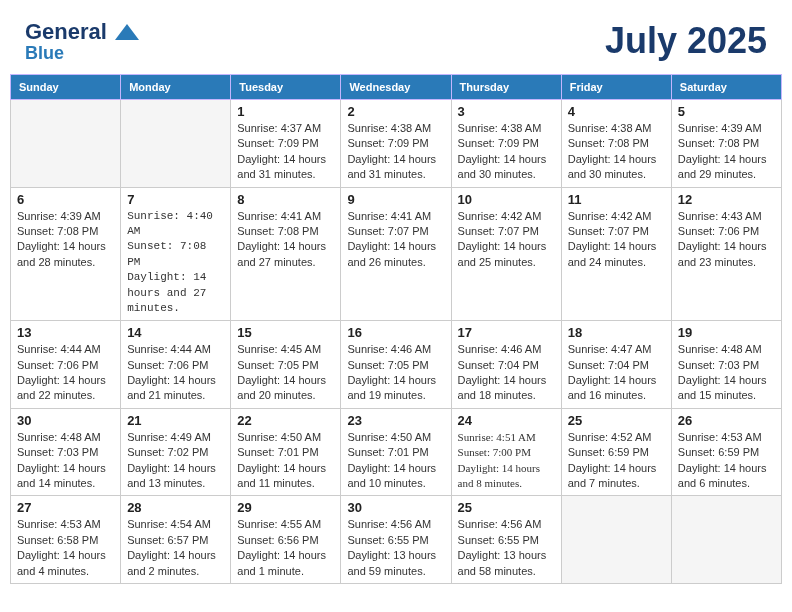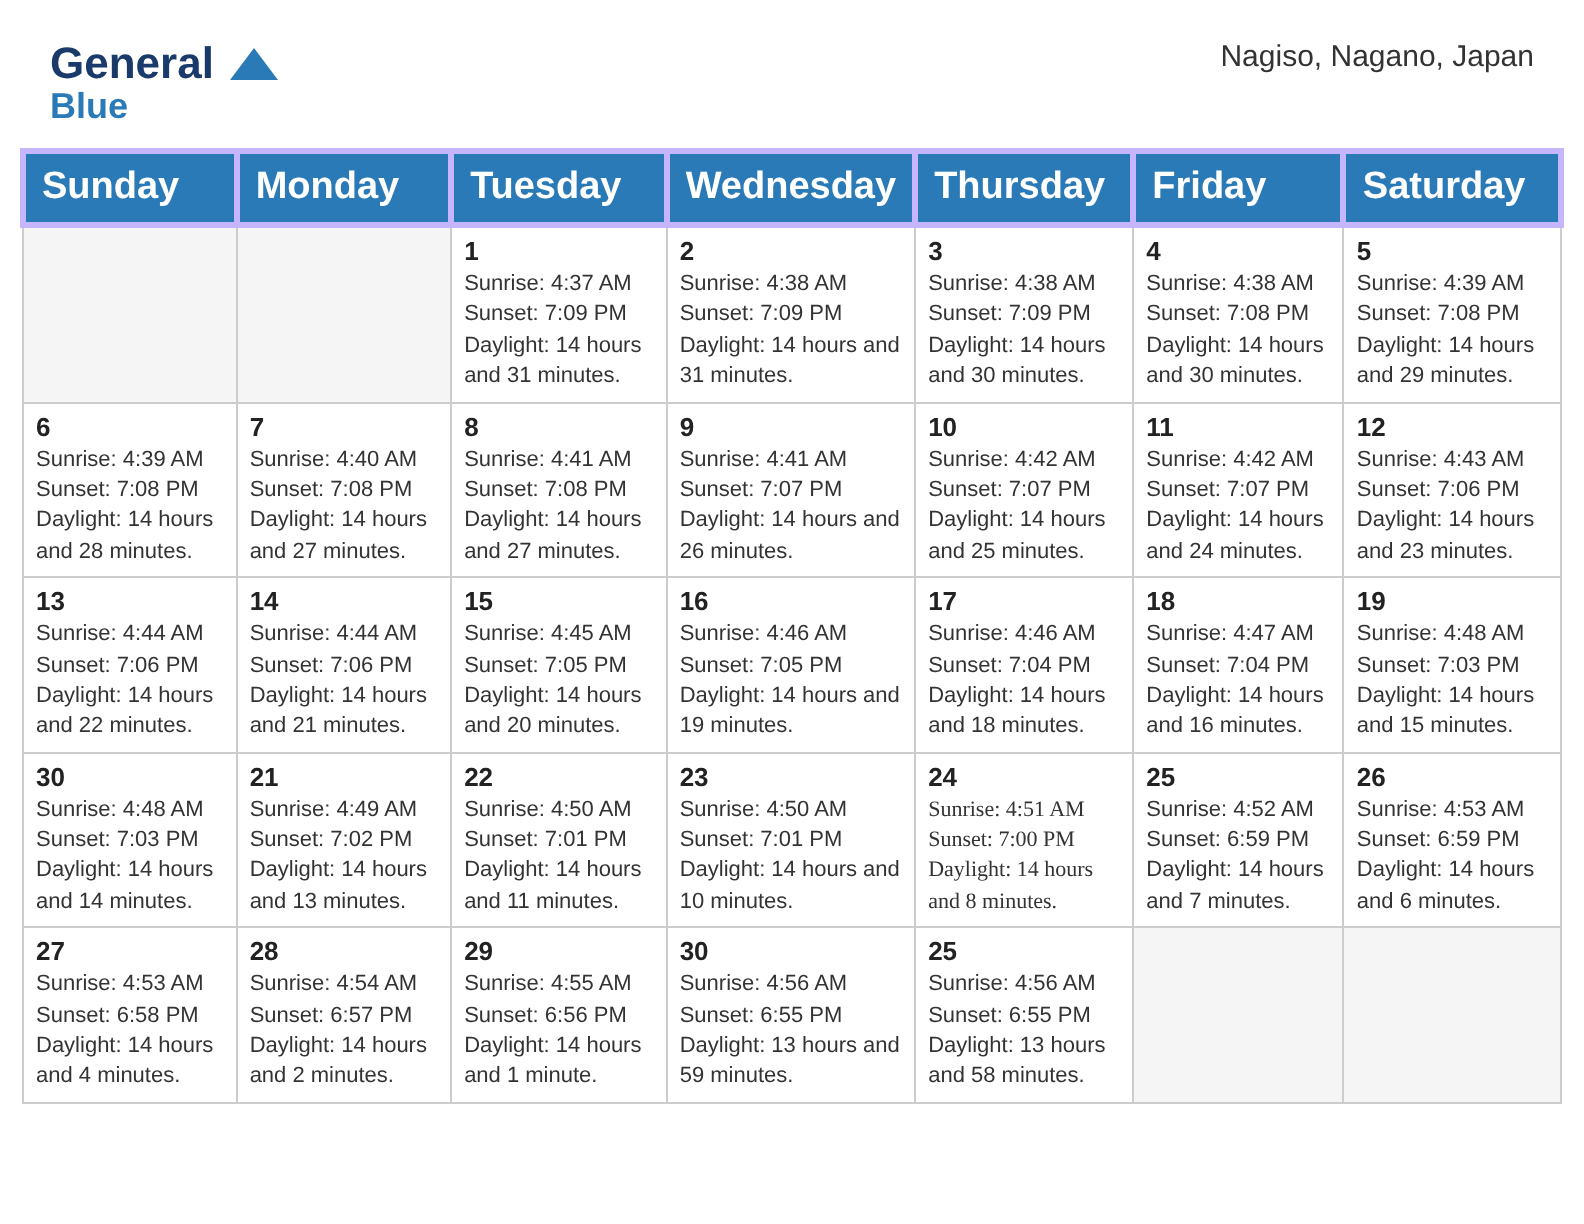--- a/index.html
+++ b/index.html
@@ -34,25 +34,25 @@
       color: #333;
     }
     .calendar {
       width: 100%;
       border-collapse: collapse;
       margin-top: 5px;
     }
     .calendar th {
       background: #2a7ab8;
       color: #fff;
-      font-size: 19px;
+      font-size: 11px;
       font-weight: bold;
       text-align: left;
       padding: 6px 8px;
-      border: 3px solid #c4b5fd;
+      border: 1px solid #c4b5fd;
     }
     .calendar td {
       border: 1px solid #ccc;
       vertical-align: top;
       padding: 4px 6px;
       font-size: 11px;
       color: #222;
       width: 14.28%;
       height: 85px;
       background: #fff;
@@ -83,21 +83,21 @@
           General
           <svg style="display:inline;vertical-align:middle;" width="28" height="22" viewBox="0 0 28 22">
             <polygon points="14,2 26,18 2,18" fill="#2a7ab8"></polygon>
           </svg>
         </div>
       </div>
       <div style="font-size:18px;font-weight:bold;color:#2a7ab8;line-height:1.1;">Blue</div>
     </div>
   </div>
   <div class="title-block">
-    <div class="location">Nagiso, Nagano, Japan</div>
+    <div class="month-title">July 2025</div>
   </div>
 </div>
 
 <table class="calendar">
   <thead>
     <tr id="weekday-header">
         <th>Sunday</th>
         <th>Monday</th>
         <th>Tuesday</th>
         <th>Wednesday</th>
@@ -143,21 +143,21 @@
       </tr>
       <tr>
         <td>
           <div class="day-num">6</div>
           <div class="day-info" style="white-space: pre-line;">Sunrise: 4:39 AM
 Sunset: 7:08 PM
 Daylight: 14 hours and 28 minutes.</div>
         </td>
         <td>
           <div class="day-num">7</div>
-          <div class="day-info" style="white-space: pre-line;">Sunrise: 4:40 AM
+          <div class="day-info" style="white-space: pre-line; font-family: Liberation Mono, monospace;">Sunrise: 4:40 AM
 Sunset: 7:08 PM
 Daylight: 14 hours and 27 minutes.</div>
         </td>
         <td>
           <div class="day-num">8</div>
           <div class="day-info" style="white-space: pre-line;">Sunrise: 4:41 AM
 Sunset: 7:08 PM
 Daylight: 14 hours and 27 minutes.</div>
         </td>
         <td>

